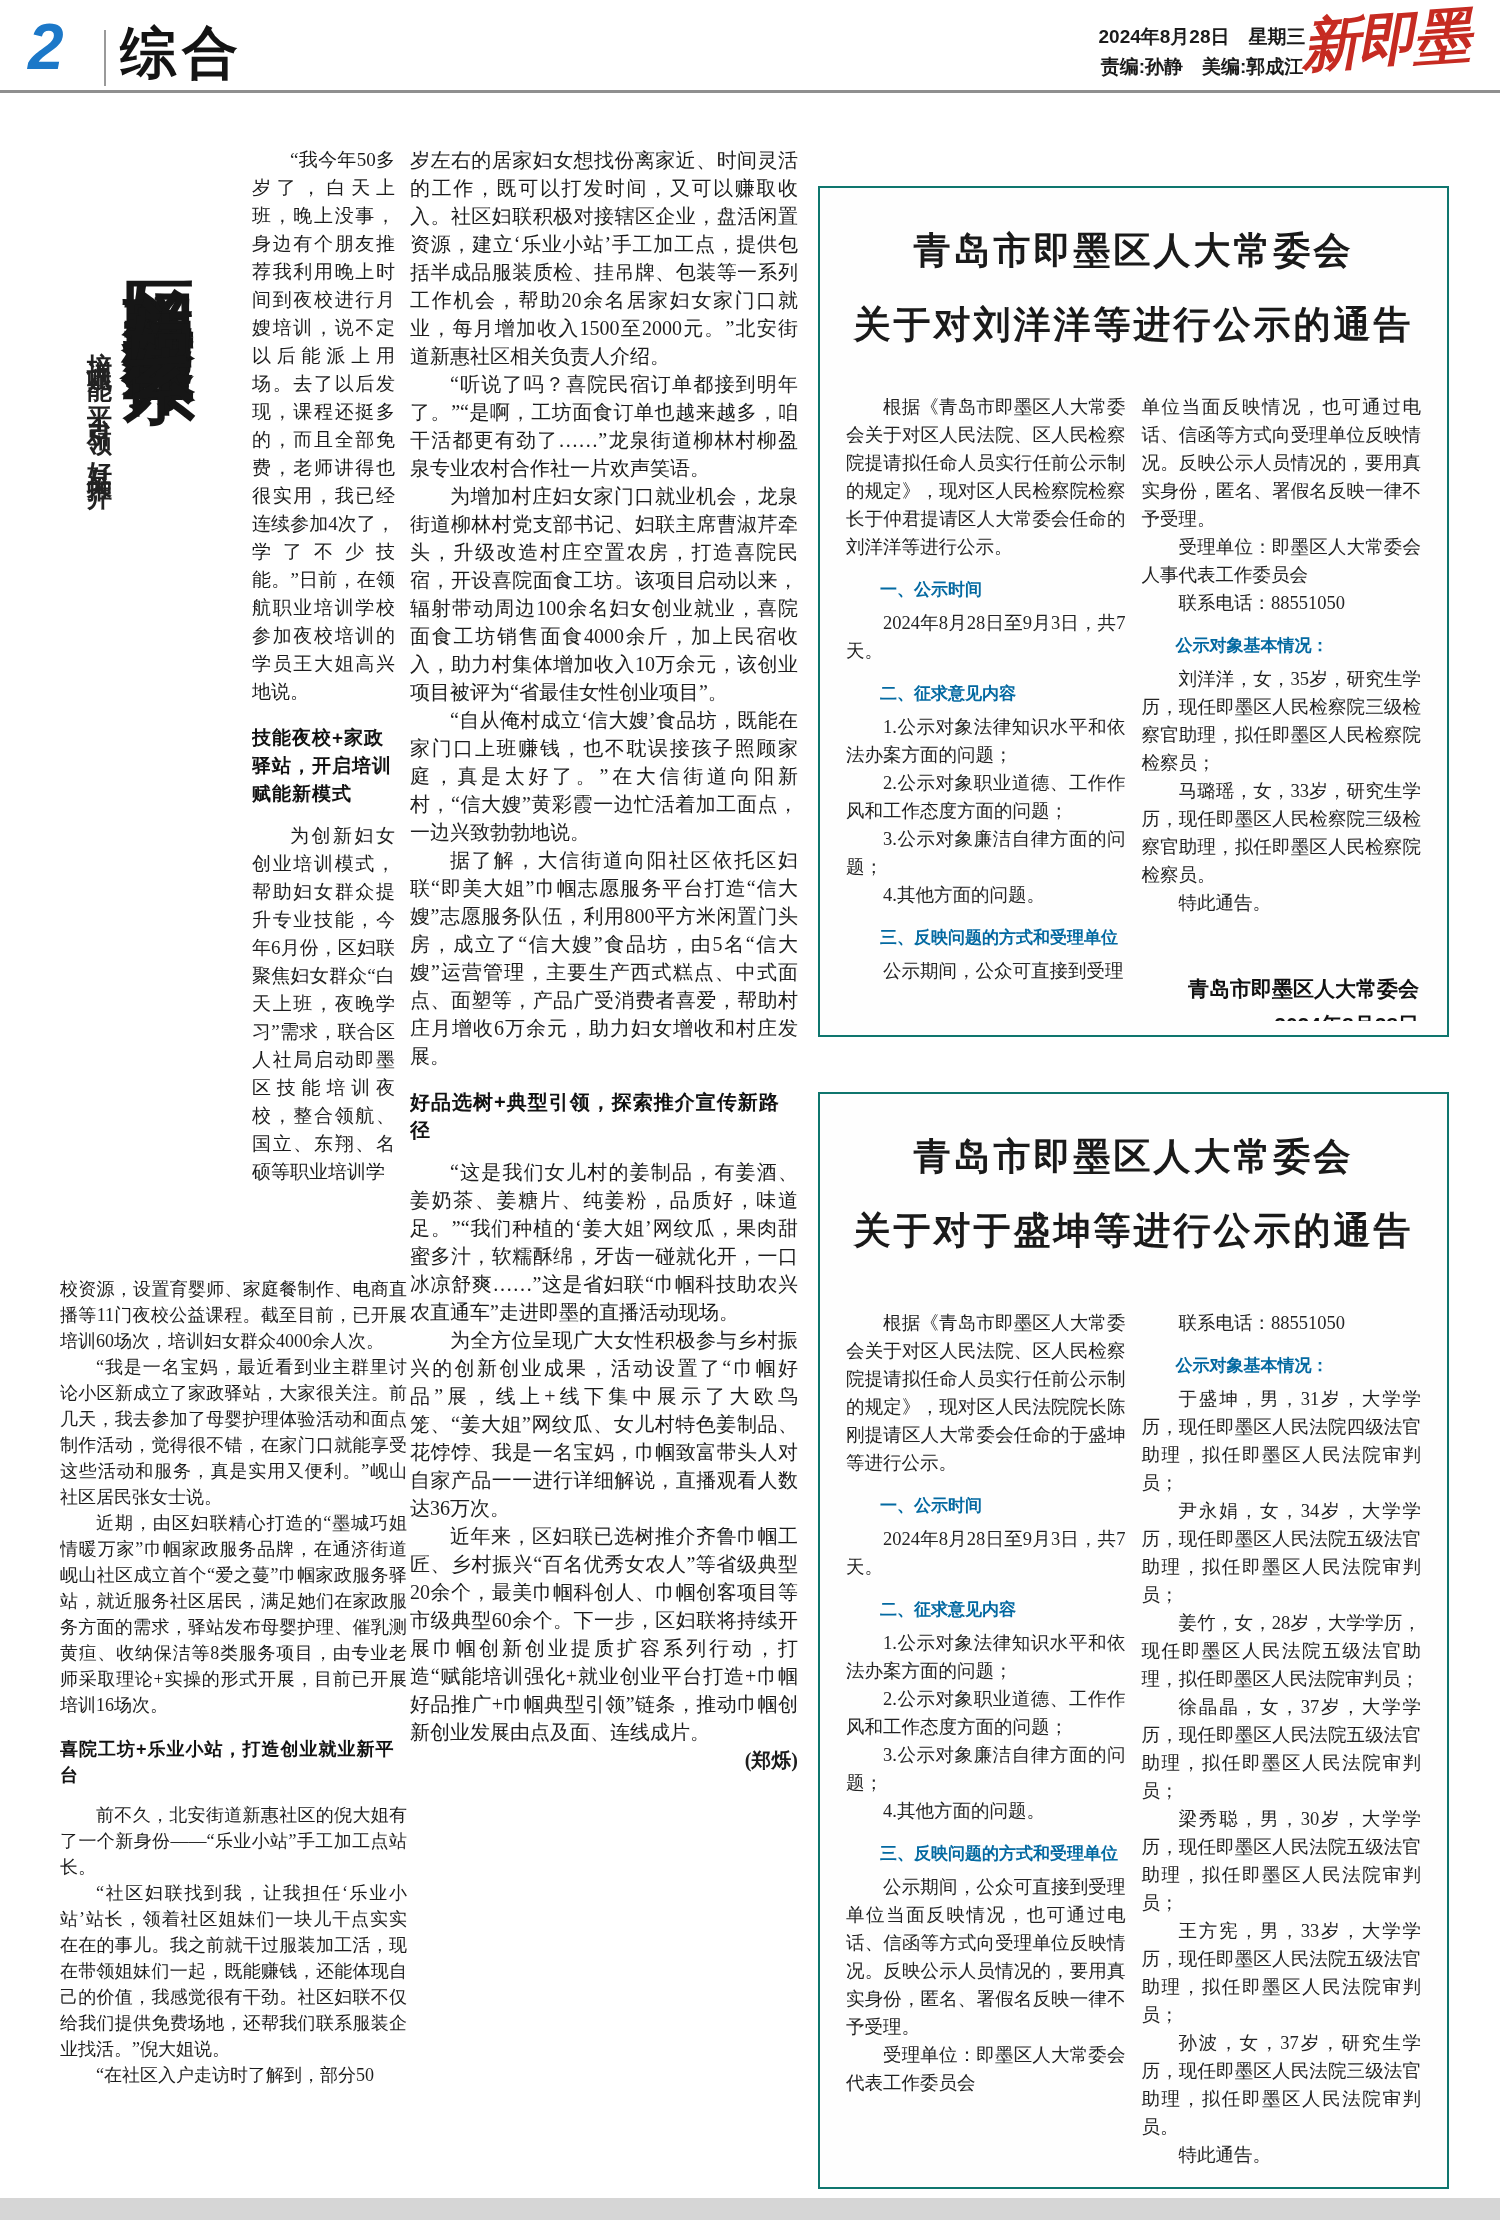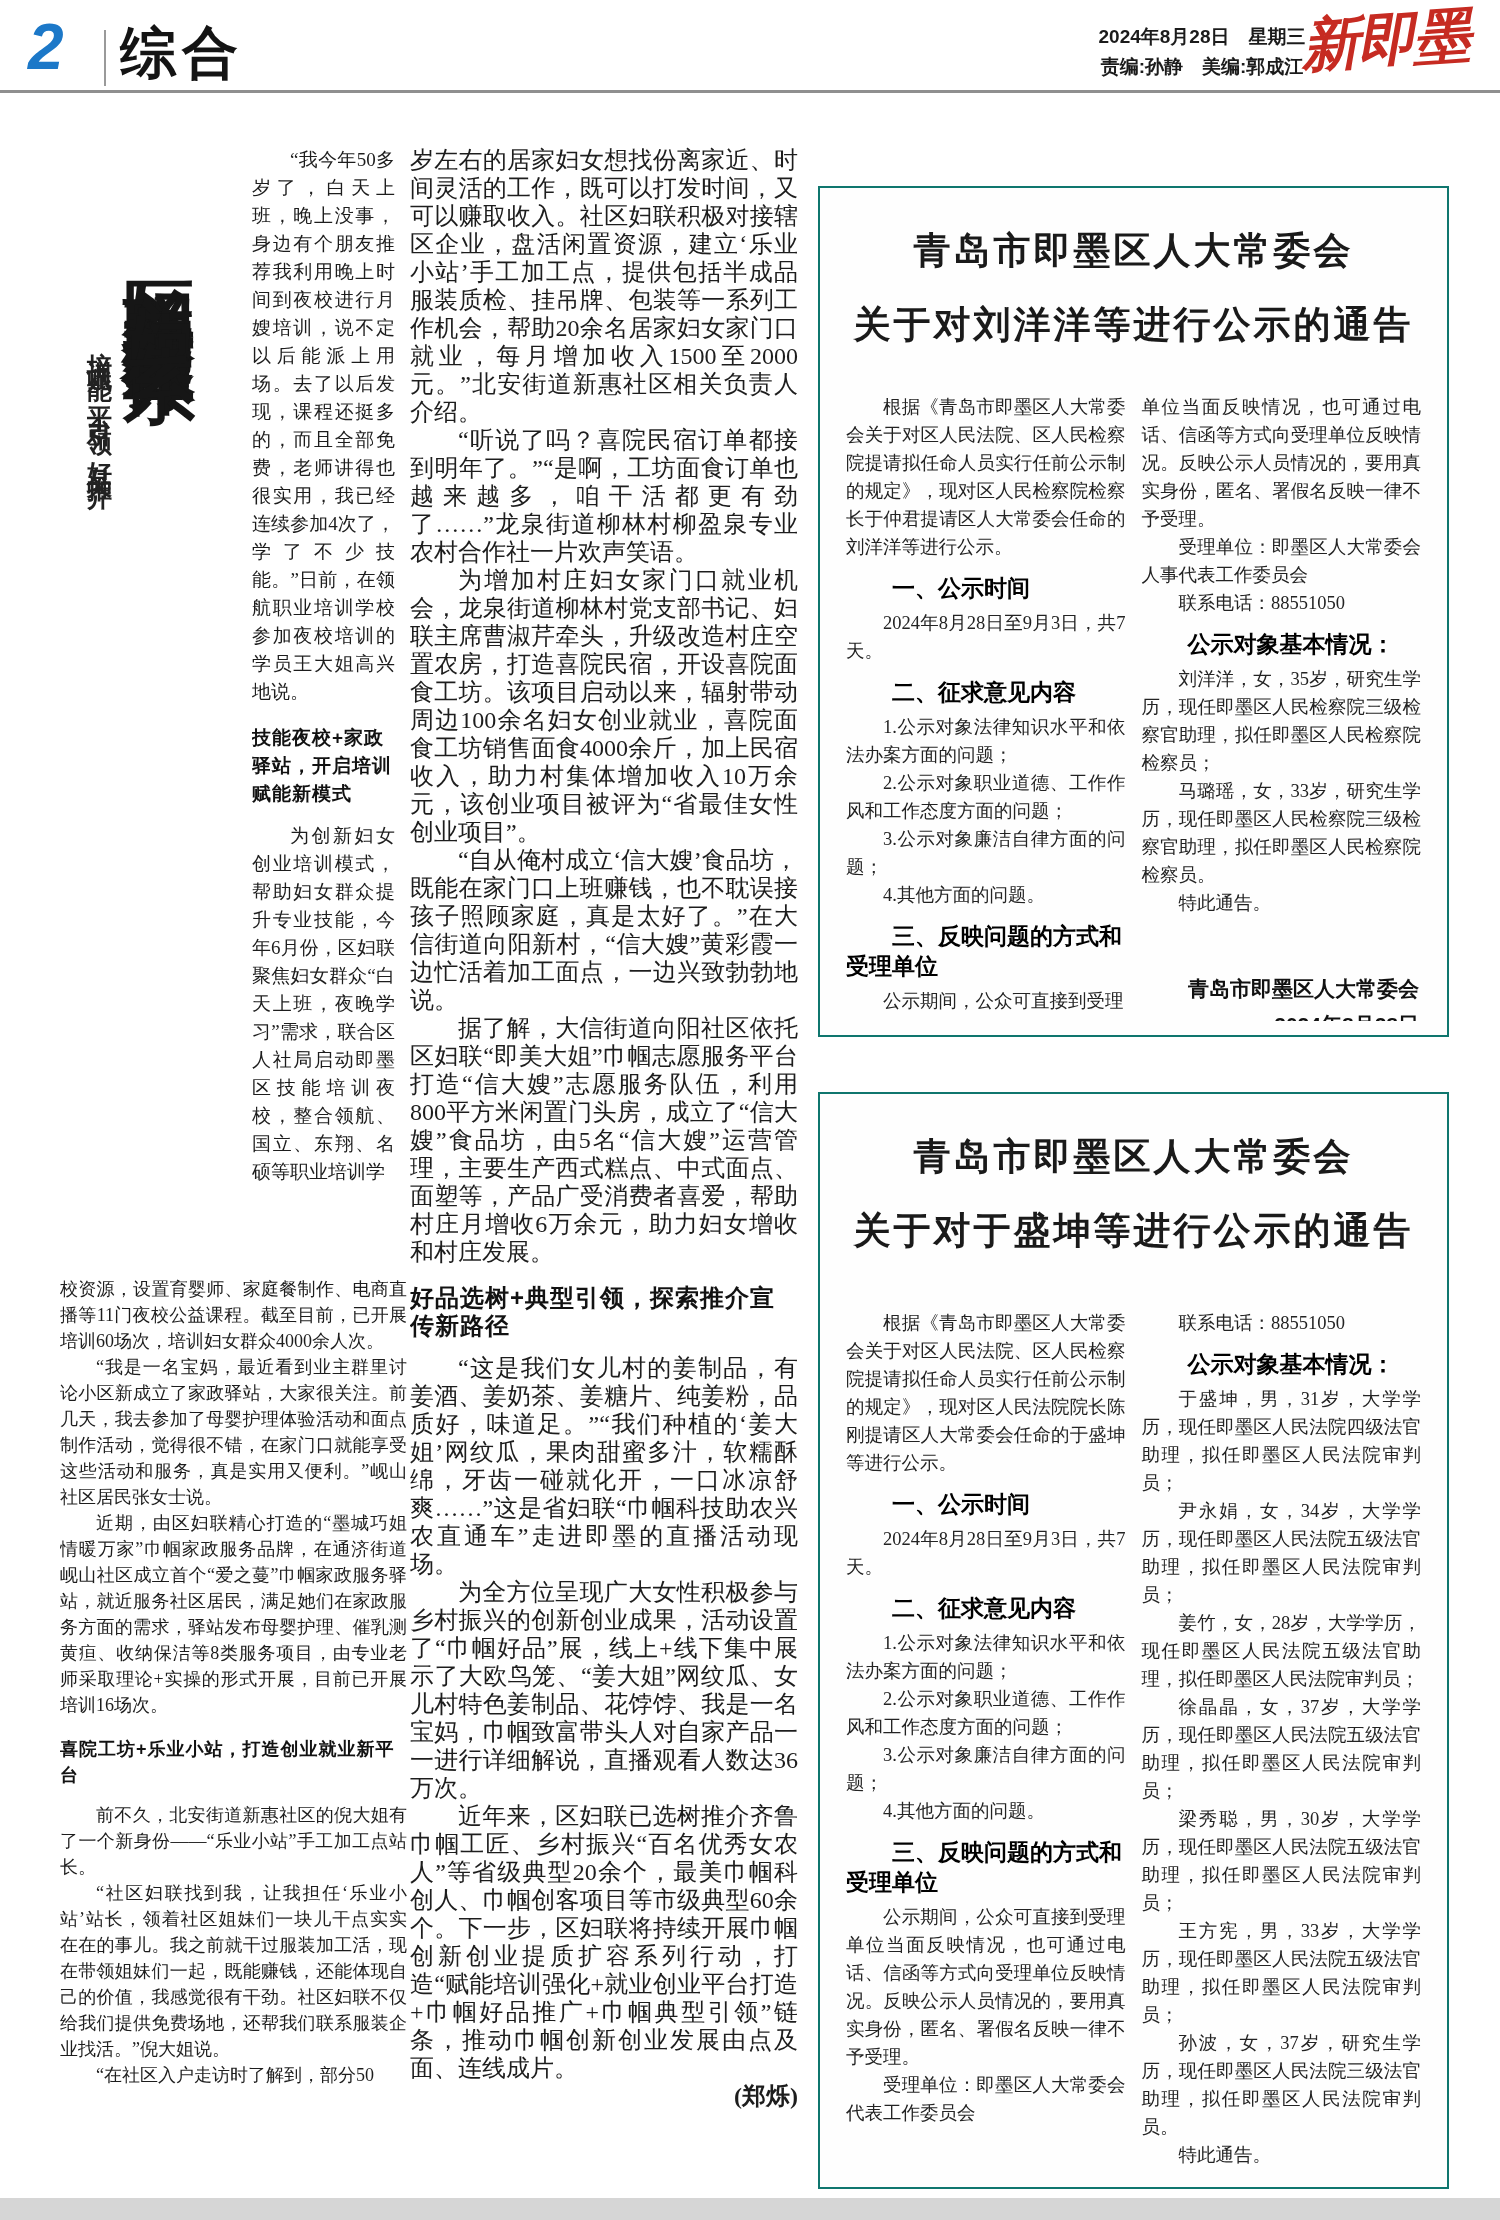--- a/index.html
+++ b/index.html
@@ -17,39 +17,39 @@
   .hdr-rule{left:0;top:90px;width:1500px;height:3px;background:#8f8f8f;}
   
   .kicker{left:84px;top:332px;height:600px;writing-mode:vertical-rl;font-weight:800;font-size:25px;
           letter-spacing:8px;color:#222;font-family:"Liberation Sans",sans-serif;}
   .headline{left:122px;top:224px;height:1100px;writing-mode:vertical-rl;font-weight:900;font-size:72px;
             line-height:1.04;letter-spacing:5px;color:#161616;font-family:"Liberation Sans",sans-serif;}
   .colA{left:252px;top:146px;width:143px;height:1168px;overflow:hidden;}
   .colMid{left:410px;top:146px;width:388px;height:2022px;overflow:hidden;}
   .colBL{left:60px;top:1276px;width:347px;height:880px;overflow:hidden;}
   .body19 p{font-size:19px;line-height:28px;text-align:justify;text-indent:2em;margin:0;}
-  .colMid p{font-size:24px;line-height:28px;text-align:justify;text-indent:2em;margin:0;}
+  .colMid p{font-size:20px;line-height:28px;text-align:justify;text-indent:2em;margin:0;}
   .colBL p{font-size:18px;line-height:26px;text-align:justify;text-indent:2em;margin:0;}
   p.noindent{text-indent:0 !important;}
   .artsub{font-family:"Liberation Sans",sans-serif;font-weight:800;font-size:23px;line-height:31px;
           color:#121212;text-indent:0 !important;text-align:left !important;margin:18px 0 14px 0 !important;letter-spacing:1px;}
   .byline{text-align:right !important;text-indent:0 !important;font-weight:700;}
   
   .nbox{border:2px solid #0f766e;background:#fefefe;}
   .nbox1{left:818px;top:186px;width:627px;height:847px;}
   .nbox2{left:818px;top:1092px;width:627px;height:1093px;}
   .ntitle{position:absolute;left:0;width:100%;text-align:center;font-family:"Liberation Sans",sans-serif;
           font-weight:900;color:#1a1a1a;font-size:37px;letter-spacing:3px;}
   .nt1{top:38px;} .nt2{top:112px;}
   .nbody{position:absolute;left:26px;right:26px;top:205px;bottom:14px;display:flex;gap:16px;overflow:hidden;}
   .nbox2 .nbody{top:215px;}
   .ncol{width:50%;}
   .ncol p{font-size:18.5px;line-height:28px;text-align:justify;text-indent:2em;margin:0;color:#232323;}
-  .ncol .nh{font-family:Liberation Mono, monospace;font-weight:800;font-size:23px;line-height:30px;
-            color:#000000;text-indent:2em;margin:14px 0 4px 0;text-align:left;}
+  .ncol .nh{font-family:Liberation Serif, serif;font-weight:800;font-size:17px;line-height:30px;
+            color:#0369a1;text-indent:2em;margin:14px 0 4px 0;text-align:left;}
   .nsig{margin-top:54px;text-align:right;font-family:"Liberation Sans",sans-serif;font-weight:800;
         font-size:21px;line-height:36px;color:#111;padding-right:2px;}
   .page-bottom{left:0;top:2198px;width:1500px;height:22px;background:#d6d6d6;}
 </style>
 </head>
 <body>
 
 <div class="abs pagenum">2</div>
 <div class="abs hdr-div"></div>
 <div class="abs section sans">综合</div>

